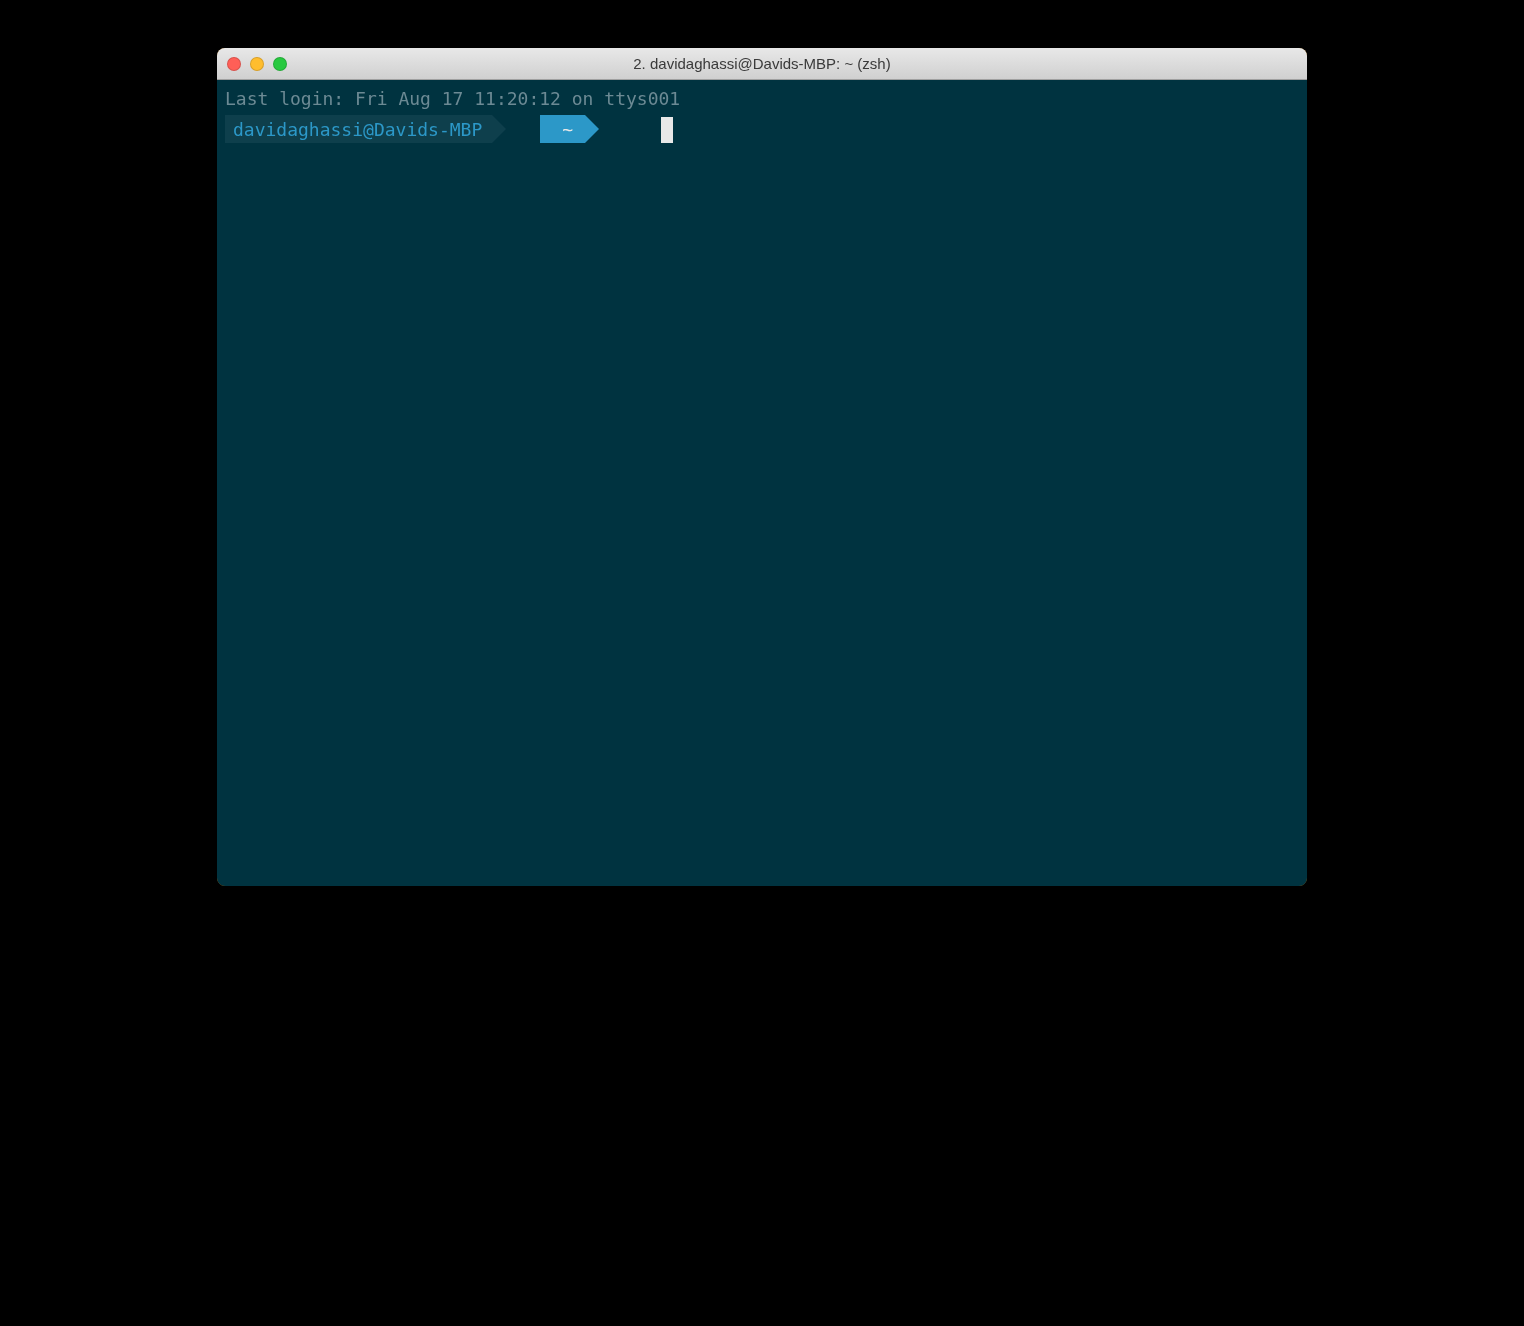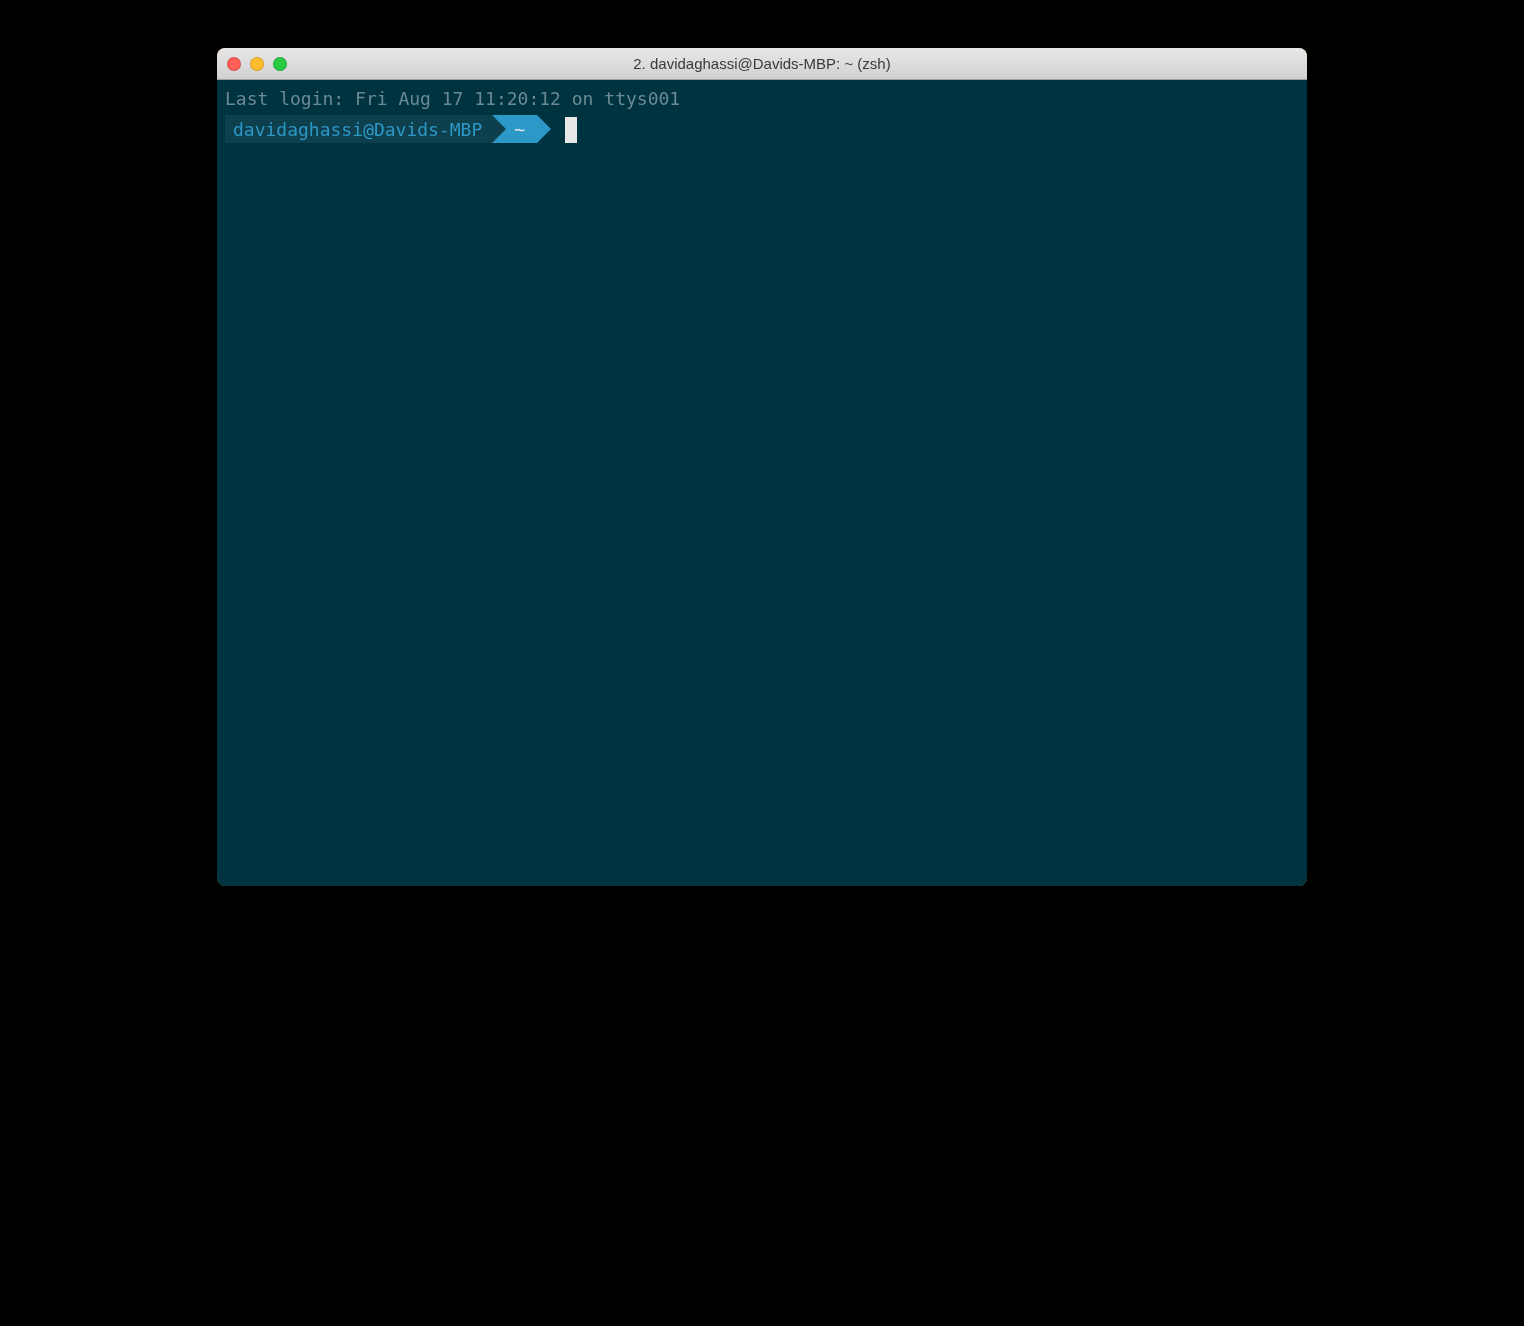--- a/index.html
+++ b/index.html
@@ -83,20 +83,21 @@
     .login-line {
       color: #6c8a94;
       white-space: pre;
     }
 
     .prompt-line {
       display: flex;
       align-items: flex-end;
       margin-top: 4px;
       height: 28px;
+      gap: 48px;
     }
 
     .prompt-segment-host {
       background: #0e3f4c;
       color: #2c98c8;
       padding: 0 10px 0 8px;
       height: 28px;
       display: flex;
       align-items: center;
       position: relative;

